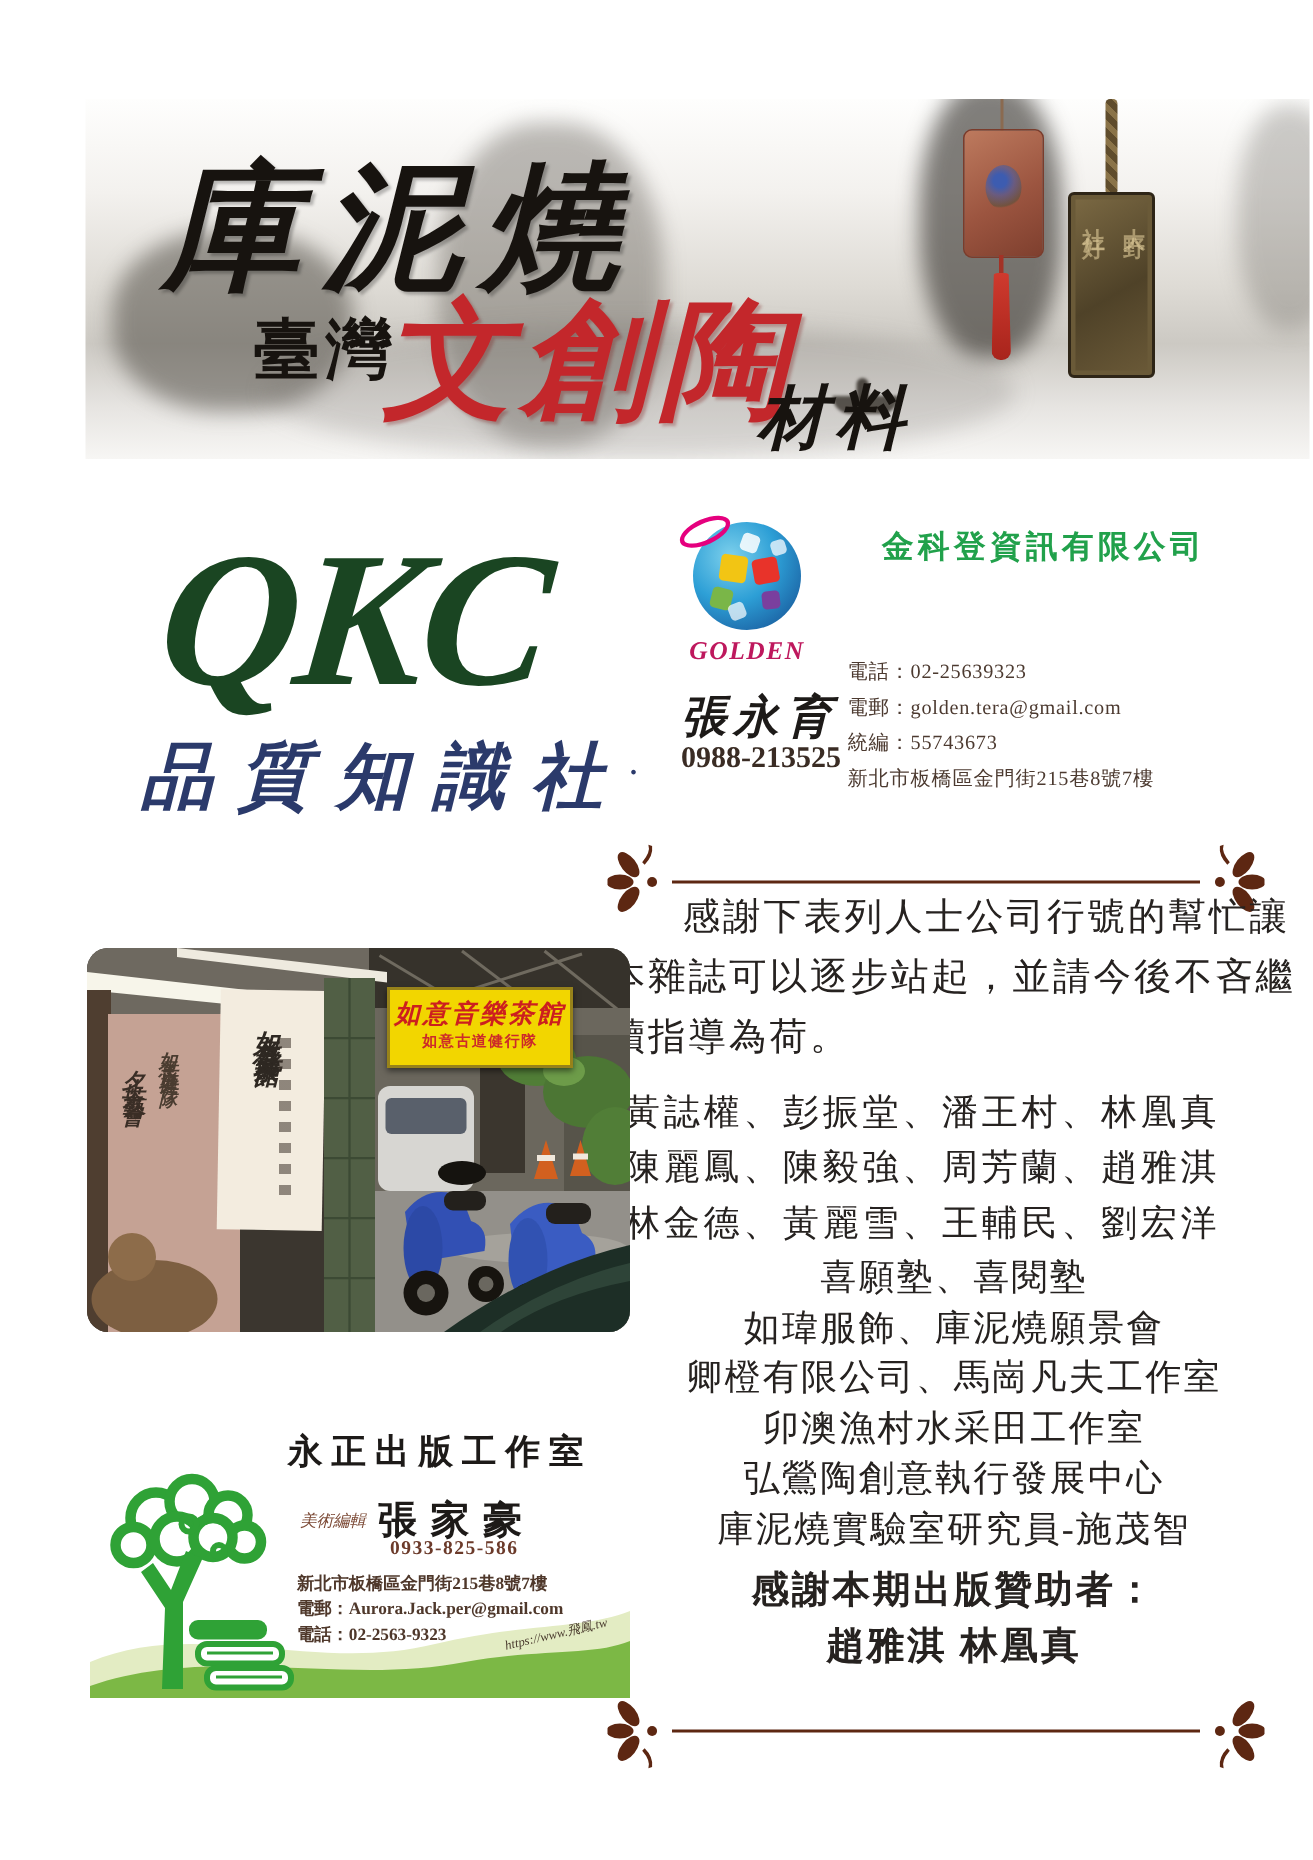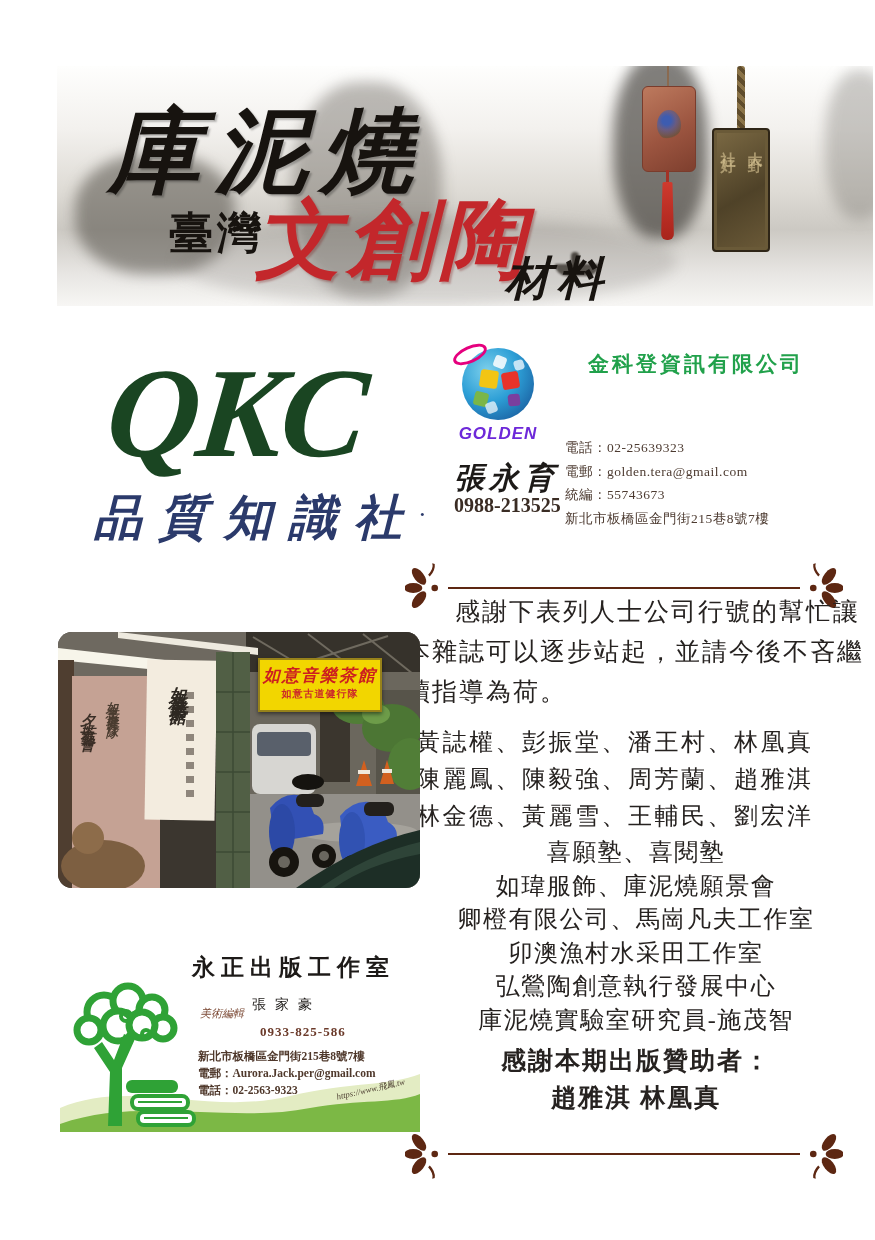--- a/index.html
+++ b/index.html
@@ -51,21 +51,21 @@
   .piece{position:absolute;border-radius:3px;}
   .p-y{left:18px;top:22px;width:18px;height:18px;background:#f2c514;transform:rotate(8deg);}
   .p-r{left:40px;top:24px;width:17px;height:17px;background:#e8332a;transform:rotate(-10deg);}
   .p-g{left:12px;top:44px;width:14px;height:14px;background:#7ab648;transform:rotate(14deg);}
   .p-p{left:46px;top:46px;width:12px;height:12px;background:#7a3f9e;transform:rotate(-6deg);}
   .p-w1{left:32px;top:8px;width:12px;height:12px;background:rgba(255,255,255,.85);transform:rotate(20deg);}
   .p-w2{left:52px;top:12px;width:10px;height:10px;background:rgba(235,245,252,.8);transform:rotate(-18deg);}
   .p-w3{left:24px;top:54px;width:11px;height:11px;background:rgba(255,255,255,.7);transform:rotate(-22deg);}
   .halo{left:452px;top:346px;width:30px;height:11px;border:3px solid #e5007e;border-radius:50%;transform:rotate(-24deg);}
   .golden-brand{left:452px;top:424px;width:92px;text-align:center;font-size:17px;font-weight:bold;font-style:italic;
-    color:#6d28d9;letter-spacing:1px;font-family:Liberation Sans, sans-serif;}
+    color:#be185d;letter-spacing:1px;font-family:Liberation Serif, serif;}
   .golden-person{left:454px;top:458px;font-size:30px;font-weight:bold;color:#1d1a18;letter-spacing:5px;font-style:italic;}
   .golden-mobile{left:454px;top:494px;font-size:20px;font-weight:bold;color:#3a2c24;}
   .golden-company{left:588px;top:350px;font-size:21px;font-weight:bold;color:#21a14b;letter-spacing:3px;}
   .golden-lines{left:565px;top:436px;font-size:13.5px;color:#4c3a30;line-height:23.5px;letter-spacing:.5px;}
 
   
   .divider{left:405px;width:438px;height:56px;display:flex;align-items:center;}
   .divider.top{top:560px;} .divider.bottom{top:1126px;}
   .divider-line{flex:1;height:2px;background:#5d2712;margin:0 5px;}
   .fleuron{width:38px;height:52px;flex:0 0 auto;}
@@ -89,21 +89,21 @@
   .scroll-main-text{left:108px;top:42px;height:150px;font-size:17px;color:#2e2822;letter-spacing:4px;font-style:italic;}
   .scroll-side-strokes{left:128px;top:60px;width:8px;height:112px;
     background:repeating-linear-gradient(180deg,rgba(60,50,42,.55) 0 7px,transparent 7px 14px);}
   .wall-text1{left:20px;top:70px;height:160px;font-size:14px;color:#3a2e26;letter-spacing:6px;font-style:italic;}
   .wall-text2{left:45px;top:60px;height:170px;font-size:12px;color:#4a3c30;letter-spacing:4px;font-style:italic;}
 
   
   .card{left:60px;top:938px;width:360px;height:194px;background:#ffffff;overflow:hidden;}
   .card-title{position:absolute;left:132px;top:14px;font-size:23px;font-weight:bold;color:#1d1a18;letter-spacing:6px;}
   .card-role{position:absolute;left:140px;top:68px;font-size:11px;color:#7c4a36;font-style:italic;}
-  .card-editor{position:absolute;left:192px;top:58px;font-size:14px;font-weight:normal;color:#1d1a18;letter-spacing:9px;}
+  .card-editor{position:absolute;left:192px;top:58px;font-size:26px;font-weight:bold;color:#1d1a18;letter-spacing:9px;}
   .card-mobile{position:absolute;left:200px;top:86px;font-size:13px;font-weight:bold;color:#6b3a2a;letter-spacing:1px;}
   .card-lines{position:absolute;left:138px;top:110px;font-size:11.5px;color:#4f382b;line-height:17px;font-weight:bold;}
   .card-url{position:absolute;right:14px;top:146px;font-size:8.5px;color:#4a3b2e;transform:rotate(-13deg);font-style:italic;}
   .card-waves{position:absolute;left:0;bottom:0;}
   .card-tree{position:absolute;left:4px;top:38px;}
 </style>
 </head>
 <body>
 
 <div class="page">

